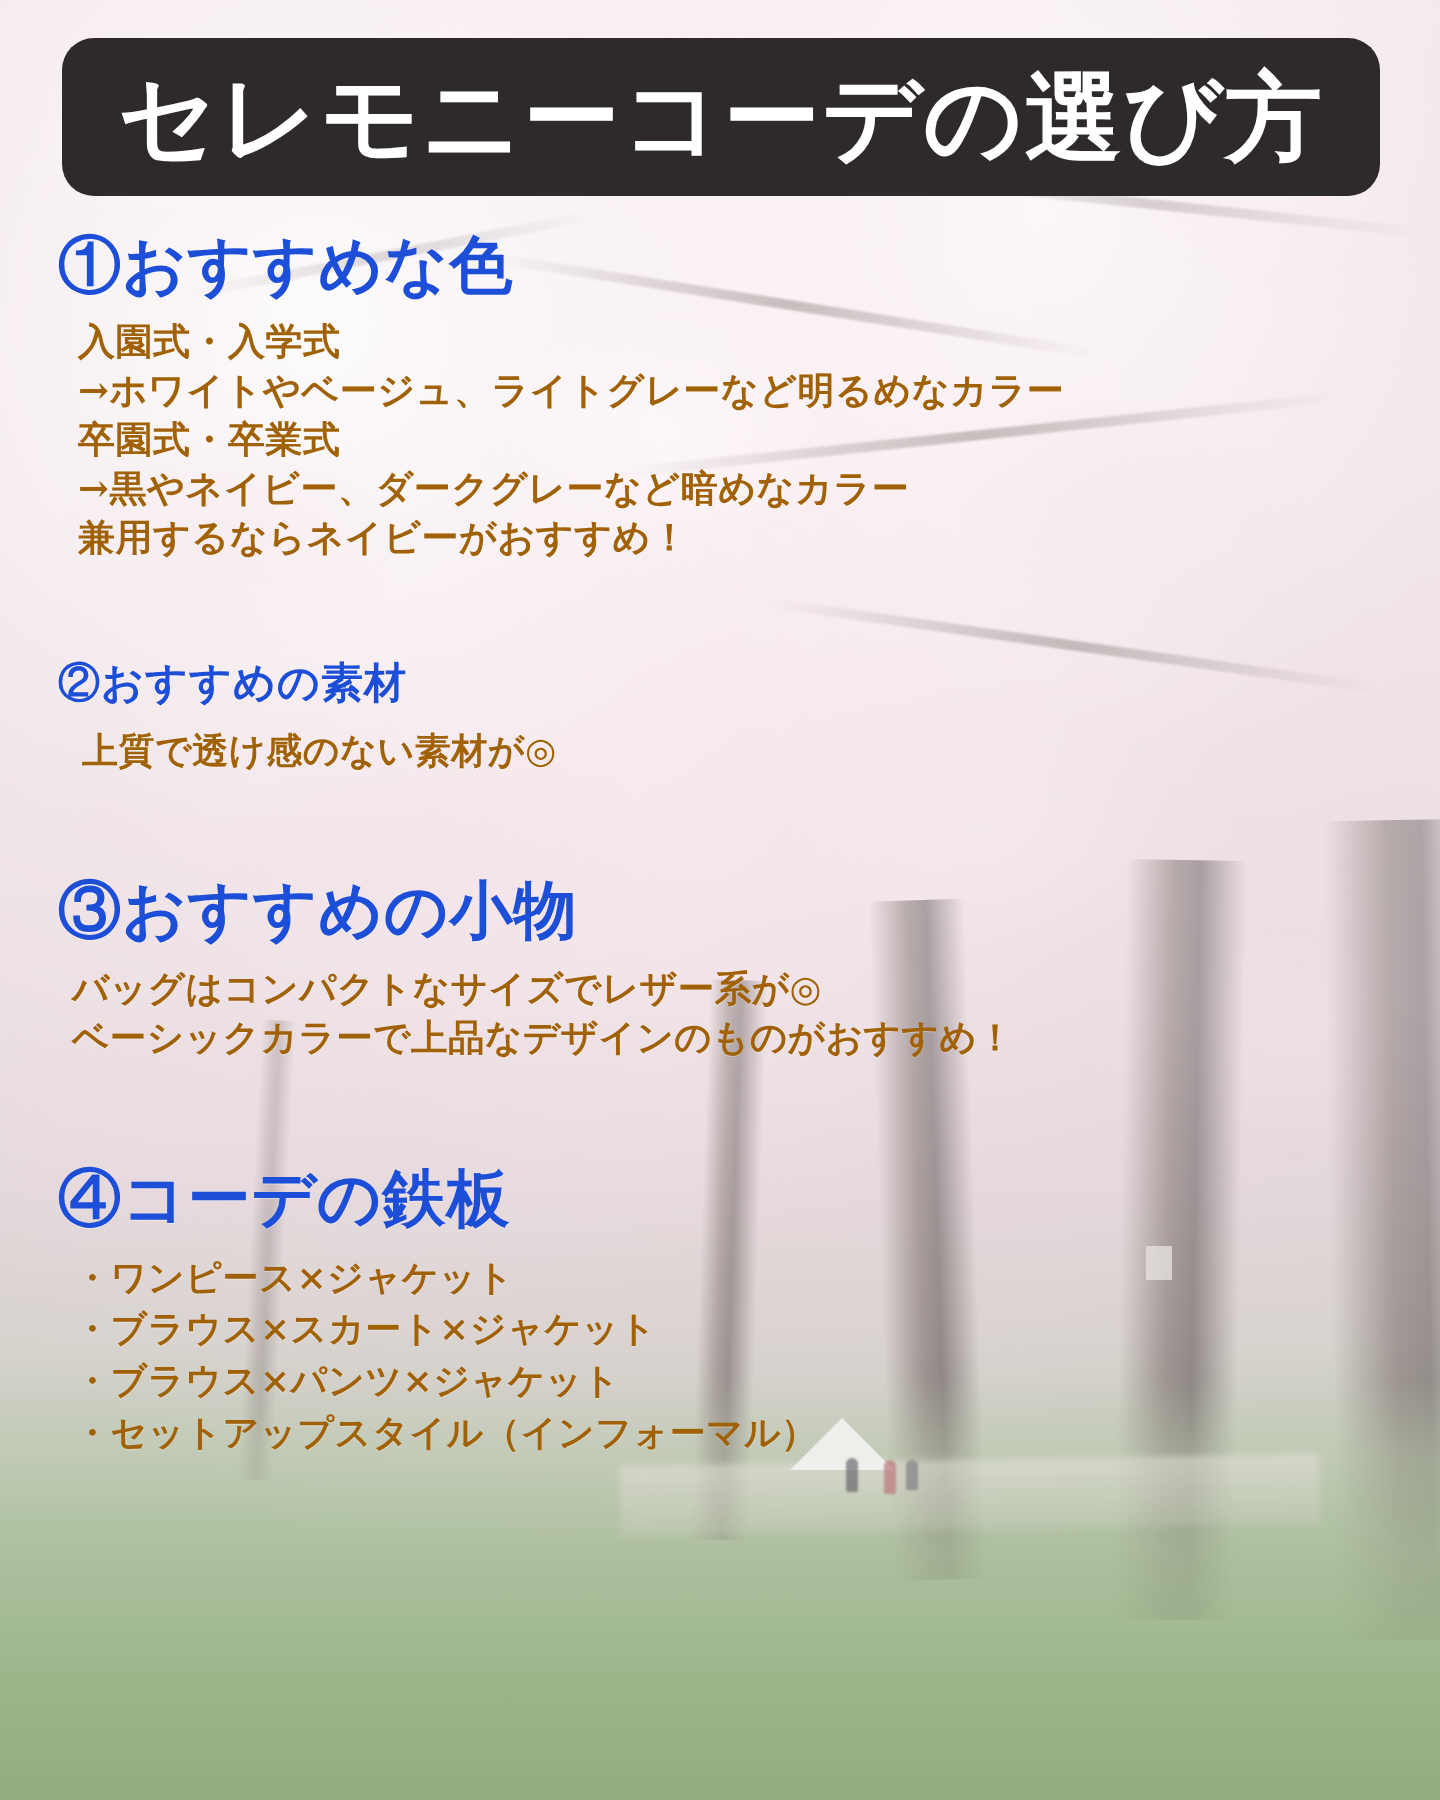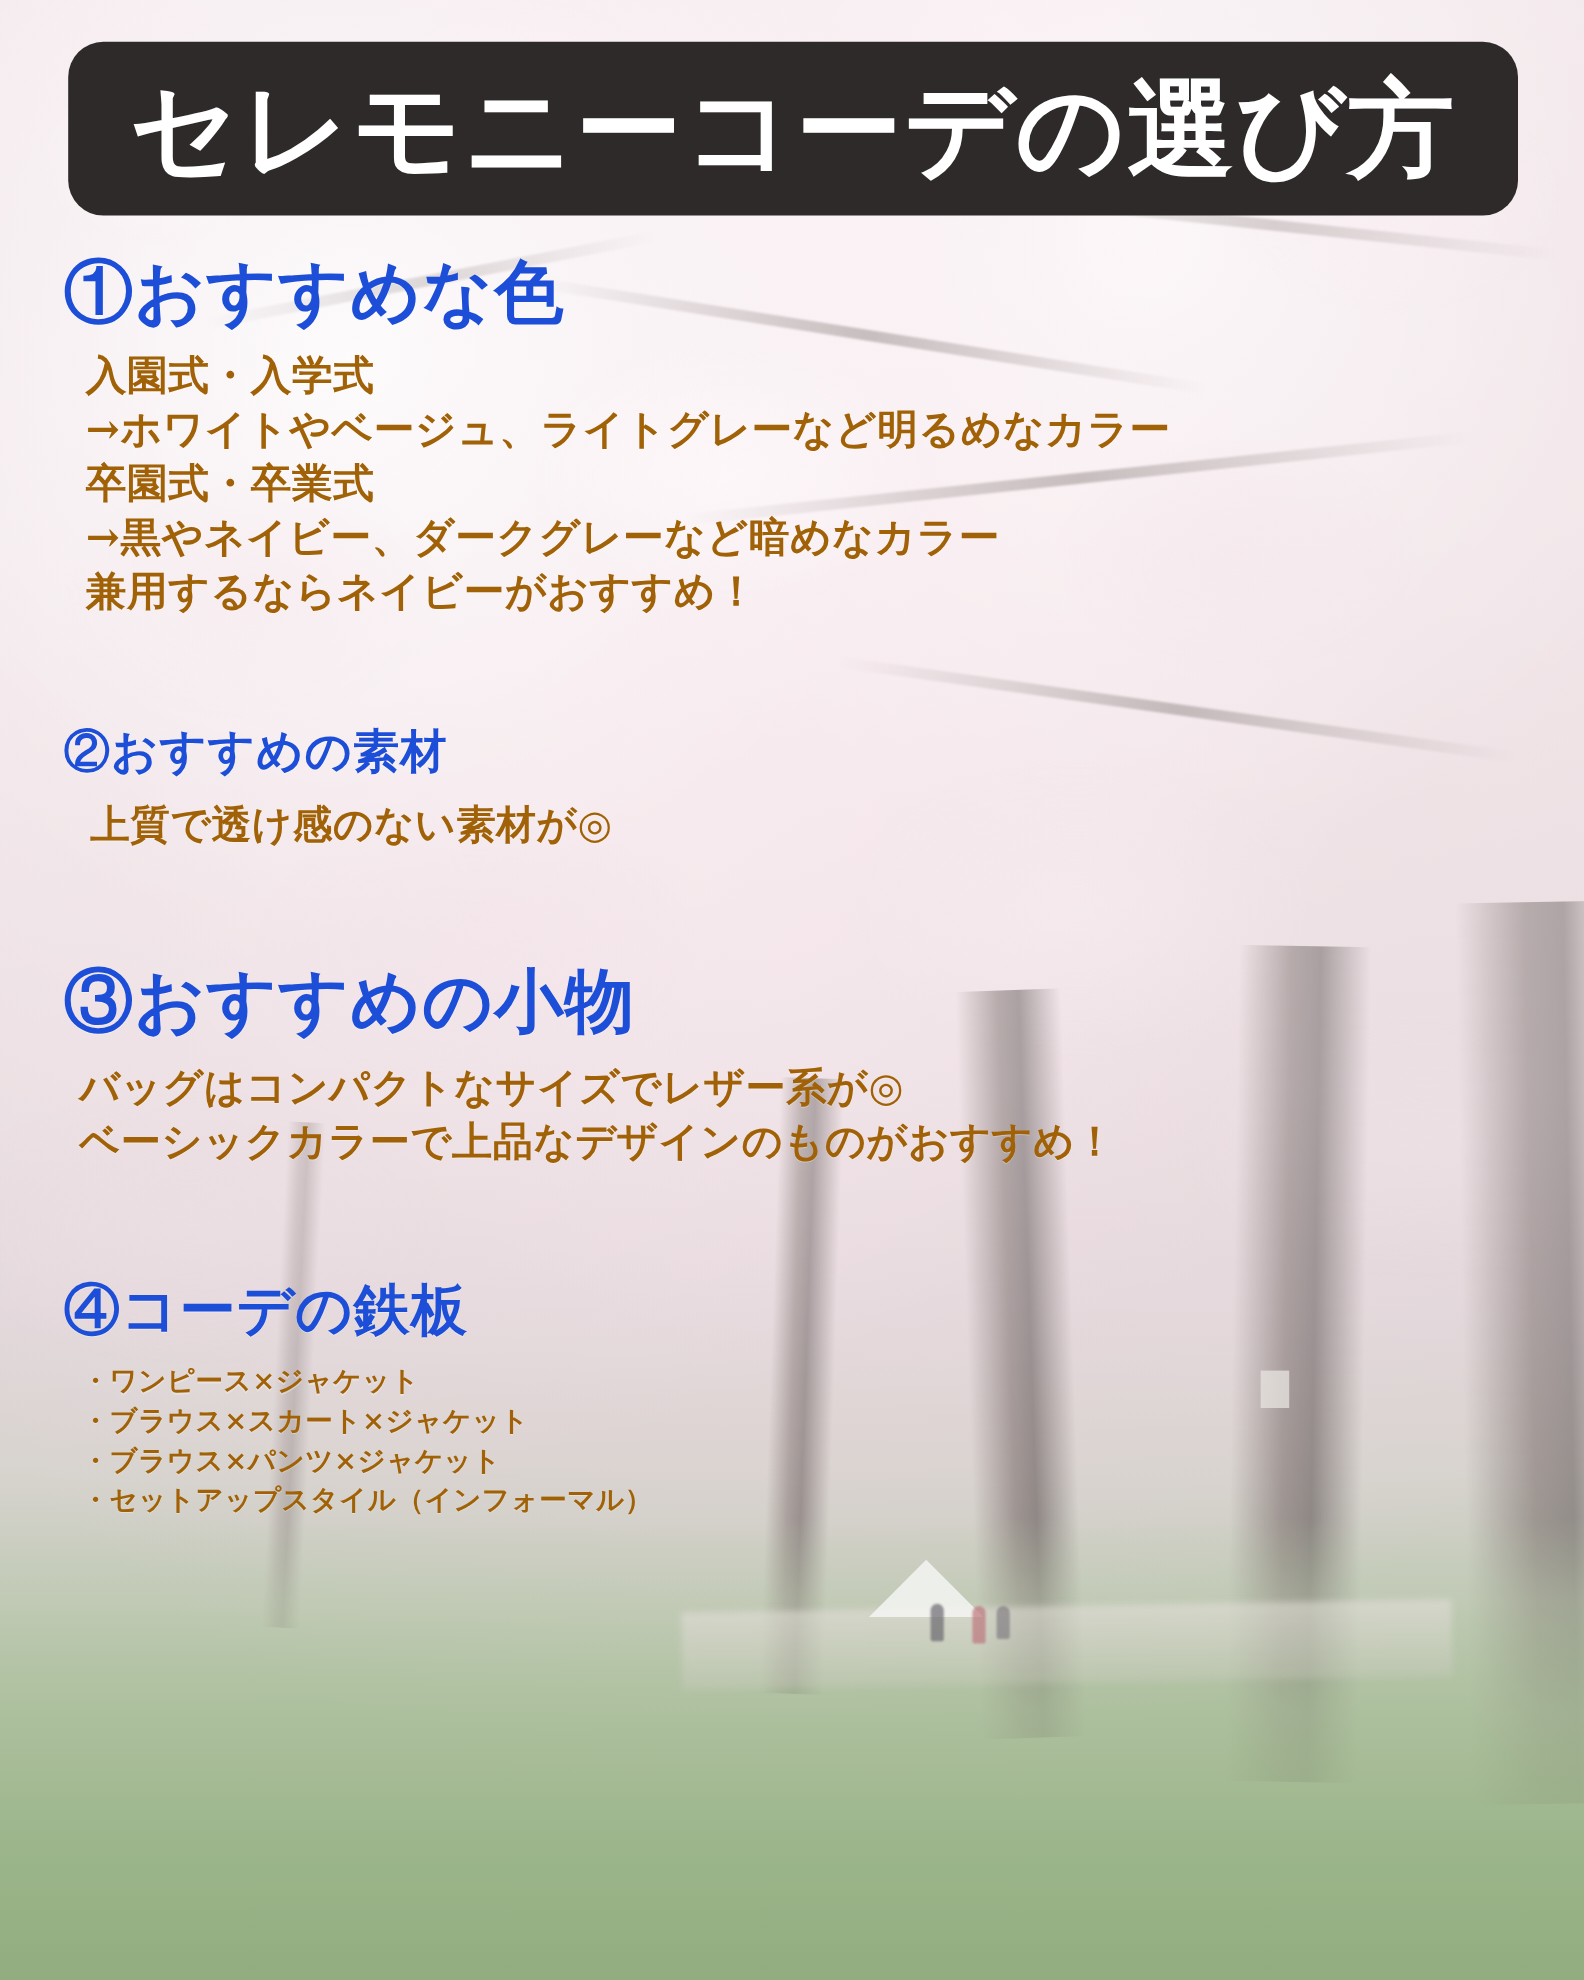--- a/index.html
+++ b/index.html
@@ -208,23 +208,23 @@
   #sec-material .sec-head { font-size: 42px; margin-bottom: 20px; }
   #sec-material .sec-body { margin-left: 82px; }
   #sec-material .line { font-size: 36px; line-height: 1.38; }
 
   #sec-accessories { margin-top: 100px; }
   #sec-accessories .sec-head { font-size: 63px; margin-bottom: 18px; }
   #sec-accessories .sec-body { margin-left: 72px; }
   #sec-accessories .line { font-size: 36.5px; line-height: 1.36; }
 
   #sec-staples { margin-top: 100px; }
-  #sec-staples .sec-head { font-size: 51px; margin-bottom: 18px; }
+  #sec-staples .sec-head { font-size: 63px; margin-bottom: 18px; }
   #sec-staples .sec-body { margin-left: 74px; }
-  #sec-staples .line { font-size: 25px; line-height: 1.44; }
+  #sec-staples .line { font-size: 36px; line-height: 1.44; }
 </style>
 </head>
 <body>
 
 <div class="poster">
 
   <div class="bg">
     <div class="bg-sky"></div>
     <div class="blossoms"></div>
 

